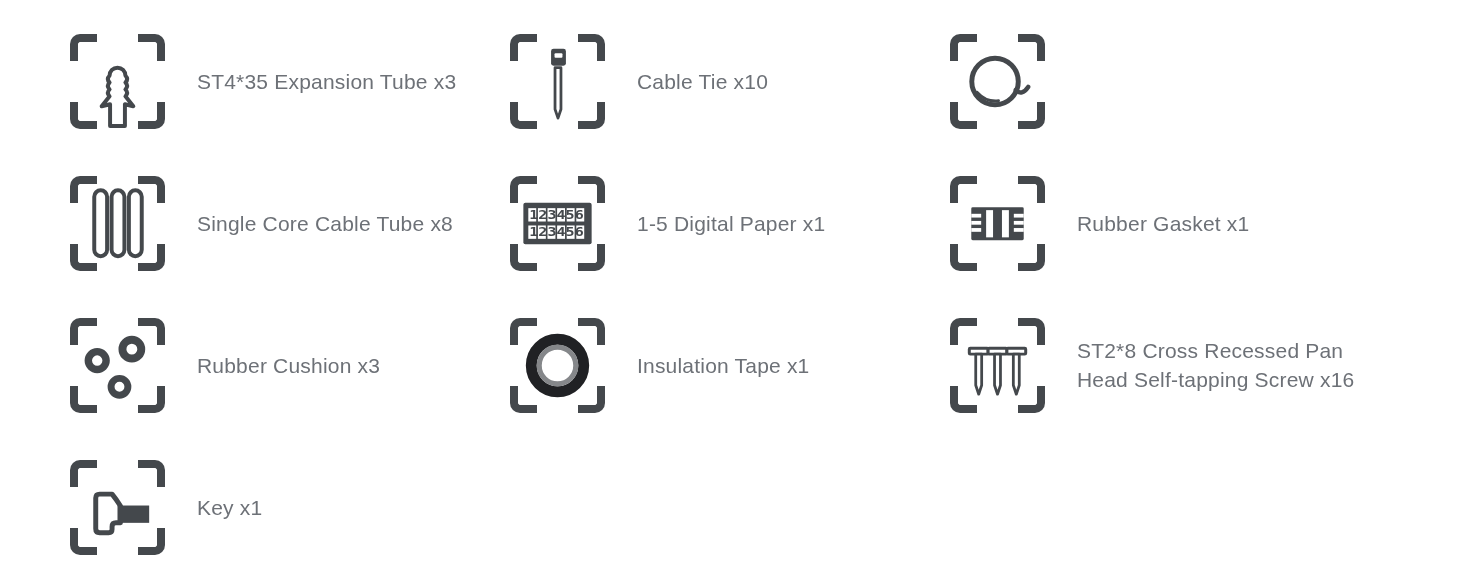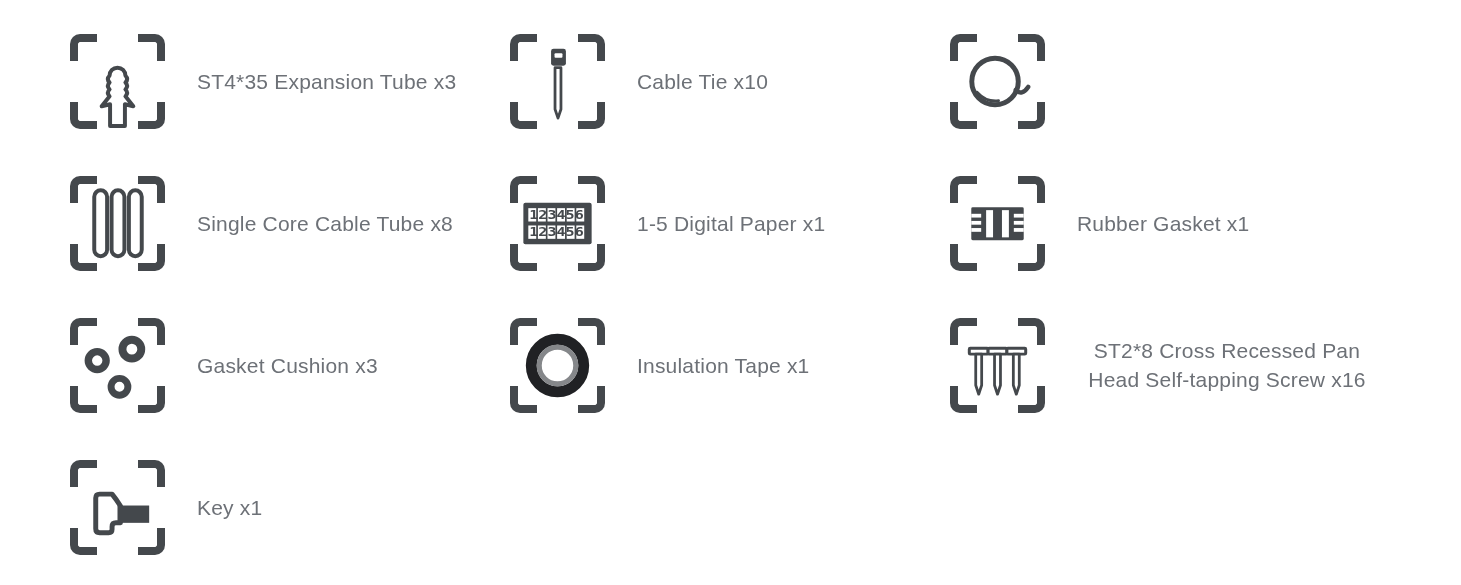--- a/index.html
+++ b/index.html
@@ -36,21 +36,20 @@
   .corner.bl{bottom:0;left:0;border-right:0;border-top:0;border-bottom-left-radius:10px;}
   .corner.br{bottom:0;right:0;border-left:0;border-top:0;border-bottom-right-radius:10px;}
   .glyph{position:absolute;left:0;top:0;width:95px;height:95px;}
   .label{
     margin-left:32px;
     max-width:300px;
     font-size:21px;
     line-height:29px;
     color:var(--text);
     letter-spacing:0.2px;
-    text-align:center;
   }
   .stroke{stroke:var(--ink);fill:none;stroke-linejoin:round;stroke-linecap:round;}
   .fillw{fill:#ffffff;}
   .filled{fill:var(--ink);}
   .digits{
     font-family:"DejaVu Sans Mono",monospace;
     font-size:11.5px;font-weight:700;fill:var(--ink);
   }
 </style>
 </head>
@@ -173,21 +172,21 @@
         <span class="corner tl"></span>
         <span class="corner tr"></span>
         <span class="corner bl"></span>
         <span class="corner br"></span>
         <svg class="glyph" viewBox="0 0 96 96">
           <circle class="stroke" stroke-width="7.5" cx="27.5" cy="43" r="9"></circle>
           <circle class="stroke" stroke-width="8" cx="62.5" cy="31.5" r="9.5"></circle>
           <circle class="stroke" stroke-width="7" cx="50" cy="69.5" r="8.5"></circle>
         </svg>
       </div>
-      <div class="label">Gasket Cushion x3</div>
+      <div class="label">Rubber Cushion x3</div>
     </div>
 
     <div class="cell">
       <div class="iconbox">
         <span class="corner tl"></span>
         <span class="corner tr"></span>
         <span class="corner bl"></span>
         <span class="corner br"></span>
         <svg class="glyph" viewBox="0 0 96 96">
           <circle cx="48" cy="48" r="26.5" fill="none" stroke="var(--tape-outer)" stroke-width="11"></circle>

